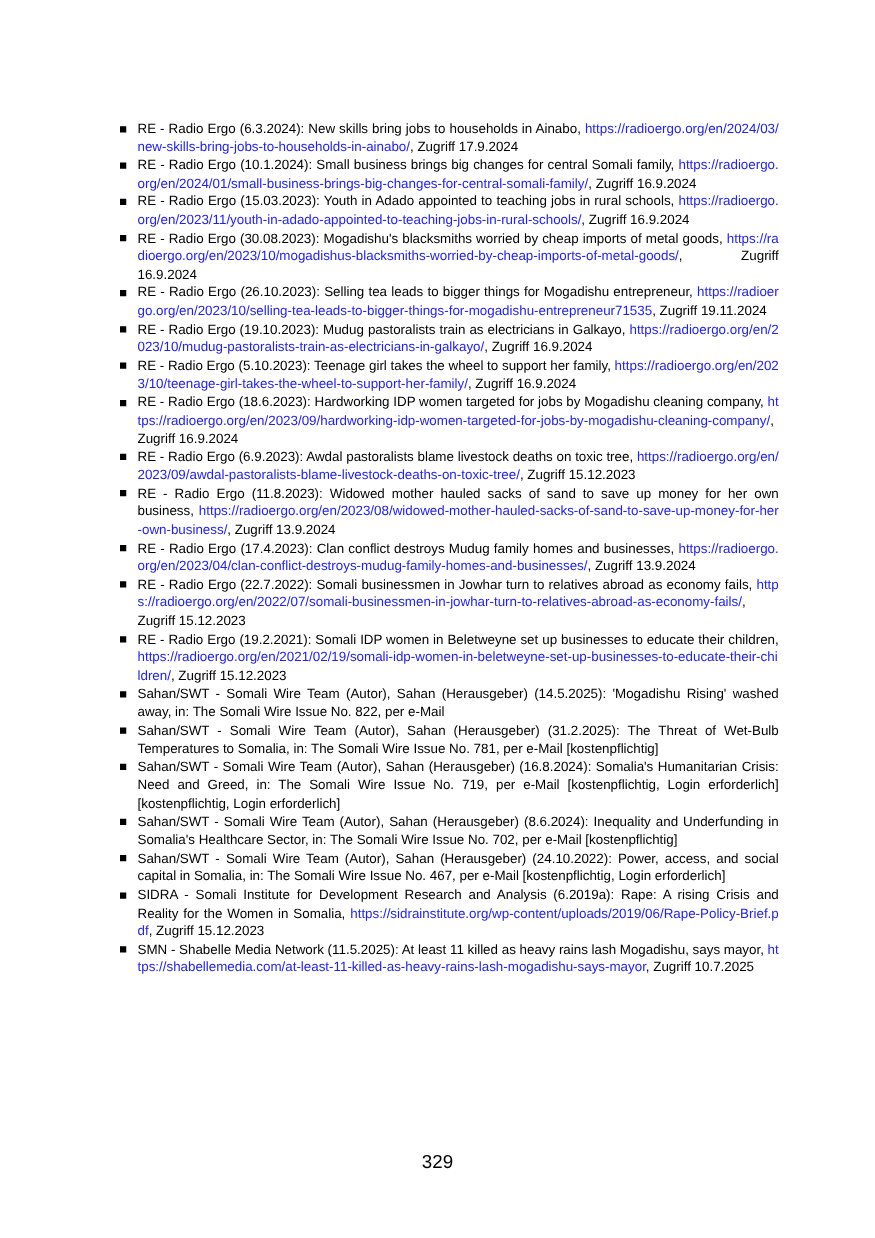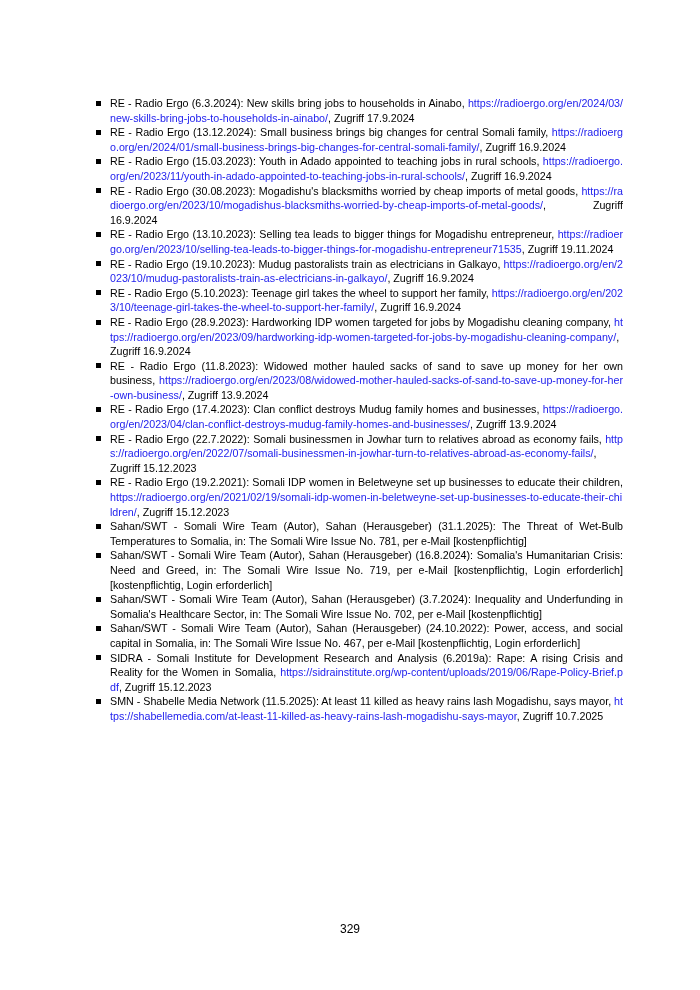--- a/index.html
+++ b/index.html
@@ -47,43 +47,45 @@
     text-decoration: none;
     word-break: break-all;
     cursor: pointer;
   }
   .page-number {
     position: absolute;
     top: 922px;
     left: 0;
     width: 100%;
     text-align: center;
-    font-size: 12px;
+    font-size: 15px;
     line-height: 15px;
     color: #000000;
   }
 </style>
 </head>
 <body>
 
 <div class="page">
   <ul class="refs">
       <li class="ref"><span>RE - Radio Ergo (6.3.2024): New skills bring jobs to households in Ainabo, </span><a class="link">https://radioergo.org/en/2024/03/new-skills-bring-jobs-to-households-in-ainabo/</a><span>, Zugriff 17.9.2024</span></li>
-      <li class="ref"><span>RE - Radio Ergo (13.12.2024): Small business brings big changes for central Somali family, </span><a class="link">https://radioergo.org/en/2024/01/small-business-brings-big-changes-for-central-somali-family/</a><span>, Zugriff 16.9.2024</span></li>
+      <li class="ref"><span>RE - Radio Ergo (10.1.2024): Small business brings big changes for central Somali family, </span><a class="link">https://radioergo.org/en/2024/01/small-business-brings-big-changes-for-central-somali-family/</a><span>, Zugriff 16.9.2024</span></li>
       <li class="ref"><span>RE - Radio Ergo (15.03.2023): Youth in Adado appointed to teaching jobs in rural schools, </span><a class="link">https://radioergo.org/en/2023/11/youth-in-adado-appointed-to-teaching-jobs-in-rural-schools/</a><span>, Zugriff 16.9.2024</span></li>
       <li class="ref"><span>RE - Radio Ergo (30.08.2023): Mogadishu's blacksmiths worried by cheap imports of metal goods, </span><a class="link">https://radioergo.org/en/2023/10/mogadishus-blacksmiths-worried-by-cheap-imports-of-metal-goods/</a><span>, Zugriff 16.9.2024</span></li>
-      <li class="ref"><span>RE - Radio Ergo (13.10.2023): Selling tea leads to bigger things for Mogadishu entrepreneur, </span><a class="link">https://radioergo.org/en/2023/10/selling-tea-leads-to-bigger-things-for-mogadishu-entrepreneur71535</a><span>, Zugriff 19.11.2024</span></li>
+      <li class="ref"><span>RE - Radio Ergo (26.10.2023): Selling tea leads to bigger things for Mogadishu entrepreneur, </span><a class="link">https://radioergo.org/en/2023/10/selling-tea-leads-to-bigger-things-for-mogadishu-entrepreneur71535</a><span>, Zugriff 19.11.2024</span></li>
       <li class="ref"><span>RE - Radio Ergo (19.10.2023): Mudug pastoralists train as electricians in Galkayo, </span><a class="link">https://radioergo.org/en/2023/10/mudug-pastoralists-train-as-electricians-in-galkayo/</a><span>, Zugriff 16.9.2024</span></li>
       <li class="ref"><span>RE - Radio Ergo (5.10.2023): Teenage girl takes the wheel to support her family, </span><a class="link">https://radioergo.org/en/2023/10/teenage-girl-takes-the-wheel-to-support-her-family/</a><span>, Zugriff 16.9.2024</span></li>
-      <li class="ref"><span>RE - Radio Ergo (28.9.2023): Hardworking IDP women targeted for jobs by Mogadishu cleaning company, </span><a class="link">https://radioergo.org/en/2023/09/hardworking-idp-women-targeted-for-jobs-by-mogadishu-cleaning-company/</a><span>, Zugriff 16.9.2024</span></li>
+      <li class="ref"><span>RE - Radio Ergo (18.6.2023): Hardworking IDP women targeted for jobs by Mogadishu cleaning company, </span><a class="link">https://radioergo.org/en/2023/09/hardworking-idp-women-targeted-for-jobs-by-mogadishu-cleaning-company/</a><span>, Zugriff 16.9.2024</span></li>
+      <li class="ref"><span>RE - Radio Ergo (6.9.2023): Awdal pastoralists blame livestock deaths on toxic tree, </span><a class="link">https://radioergo.org/en/2023/09/awdal-pastoralists-blame-livestock-deaths-on-toxic-tree/</a><span>, Zugriff 15.12.2023</span></li>
       <li class="ref"><span>RE - Radio Ergo (11.8.2023): Widowed mother hauled sacks of sand to save up money for her own business, </span><a class="link">https://radioergo.org/en/2023/08/widowed-mother-hauled-sacks-of-sand-to-save-up-money-for-her-own-business/</a><span>, Zugriff 13.9.2024</span></li>
       <li class="ref"><span>RE - Radio Ergo (17.4.2023): Clan conflict destroys Mudug family homes and businesses, </span><a class="link">https://radioergo.org/en/2023/04/clan-conflict-destroys-mudug-family-homes-and-businesses/</a><span>, Zugriff 13.9.2024</span></li>
       <li class="ref"><span>RE - Radio Ergo (22.7.2022): Somali businessmen in Jowhar turn to relatives abroad as economy fails, </span><a class="link">https://radioergo.org/en/2022/07/somali-businessmen-in-jowhar-turn-to-relatives-abroad-as-economy-fails/</a><span>, Zugriff 15.12.2023</span></li>
       <li class="ref"><span>RE - Radio Ergo (19.2.2021): Somali IDP women in Beletweyne set up businesses to educate their children, </span><a class="link">https://radioergo.org/en/2021/02/19/somali-idp-women-in-beletweyne-set-up-businesses-to-educate-their-children/</a><span>, Zugriff 15.12.2023</span></li>
-      <li class="ref"><span>Sahan/SWT - Somali Wire Team (Autor), Sahan (Herausgeber) (31.1.2025): The Threat of Wet-Bulb Temperatures to Somalia, in: The Somali Wire Issue No. 781, per e-Mail [kostenpflichtig]</span></li>
+      <li class="ref"><span>Sahan/SWT - Somali Wire Team (Autor), Sahan (Herausgeber) (14.5.2025): 'Mogadishu Rising' washed away, in: The Somali Wire Issue No. 822, per e-Mail</span></li>
+      <li class="ref"><span>Sahan/SWT - Somali Wire Team (Autor), Sahan (Herausgeber) (31.2.2025): The Threat of Wet-Bulb Temperatures to Somalia, in: The Somali Wire Issue No. 781, per e-Mail [kostenpflichtig]</span></li>
       <li class="ref"><span>Sahan/SWT - Somali Wire Team (Autor), Sahan (Herausgeber) (16.8.2024): Somalia's Humanitarian Crisis: Need and Greed, in: The Somali Wire Issue No. 719, per e-Mail [kostenpflichtig, Login erforderlich] [kostenpflichtig, Login erforderlich]</span></li>
-      <li class="ref"><span>Sahan/SWT - Somali Wire Team (Autor), Sahan (Herausgeber) (3.7.2024): Inequality and Underfunding in Somalia's Healthcare Sector, in: The Somali Wire Issue No. 702, per e-Mail [kostenpflichtig]</span></li>
+      <li class="ref"><span>Sahan/SWT - Somali Wire Team (Autor), Sahan (Herausgeber) (8.6.2024): Inequality and Underfunding in Somalia's Healthcare Sector, in: The Somali Wire Issue No. 702, per e-Mail [kostenpflichtig]</span></li>
       <li class="ref"><span>Sahan/SWT - Somali Wire Team (Autor), Sahan (Herausgeber) (24.10.2022): Power, access, and social capital in Somalia, in: The Somali Wire Issue No. 467, per e-Mail [kostenpflichtig, Login erforderlich]</span></li>
       <li class="ref"><span>SIDRA - Somali Institute for Development Research and Analysis (6.2019a): Rape: A rising Crisis and Reality for the Women in Somalia, </span><a class="link">https://sidrainstitute.org/wp-content/uploads/2019/06/Rape-Policy-Brief.pdf</a><span>, Zugriff 15.12.2023</span></li>
       <li class="ref"><span>SMN - Shabelle Media Network (11.5.2025): At least 11 killed as heavy rains lash Mogadishu, says mayor, </span><a class="link">https://shabellemedia.com/at-least-11-killed-as-heavy-rains-lash-mogadishu-says-mayor</a><span>, Zugriff 10.7.2025</span></li>
     </ul>
   <div class="page-number">329</div>
 </div>
 
 </body></html>

